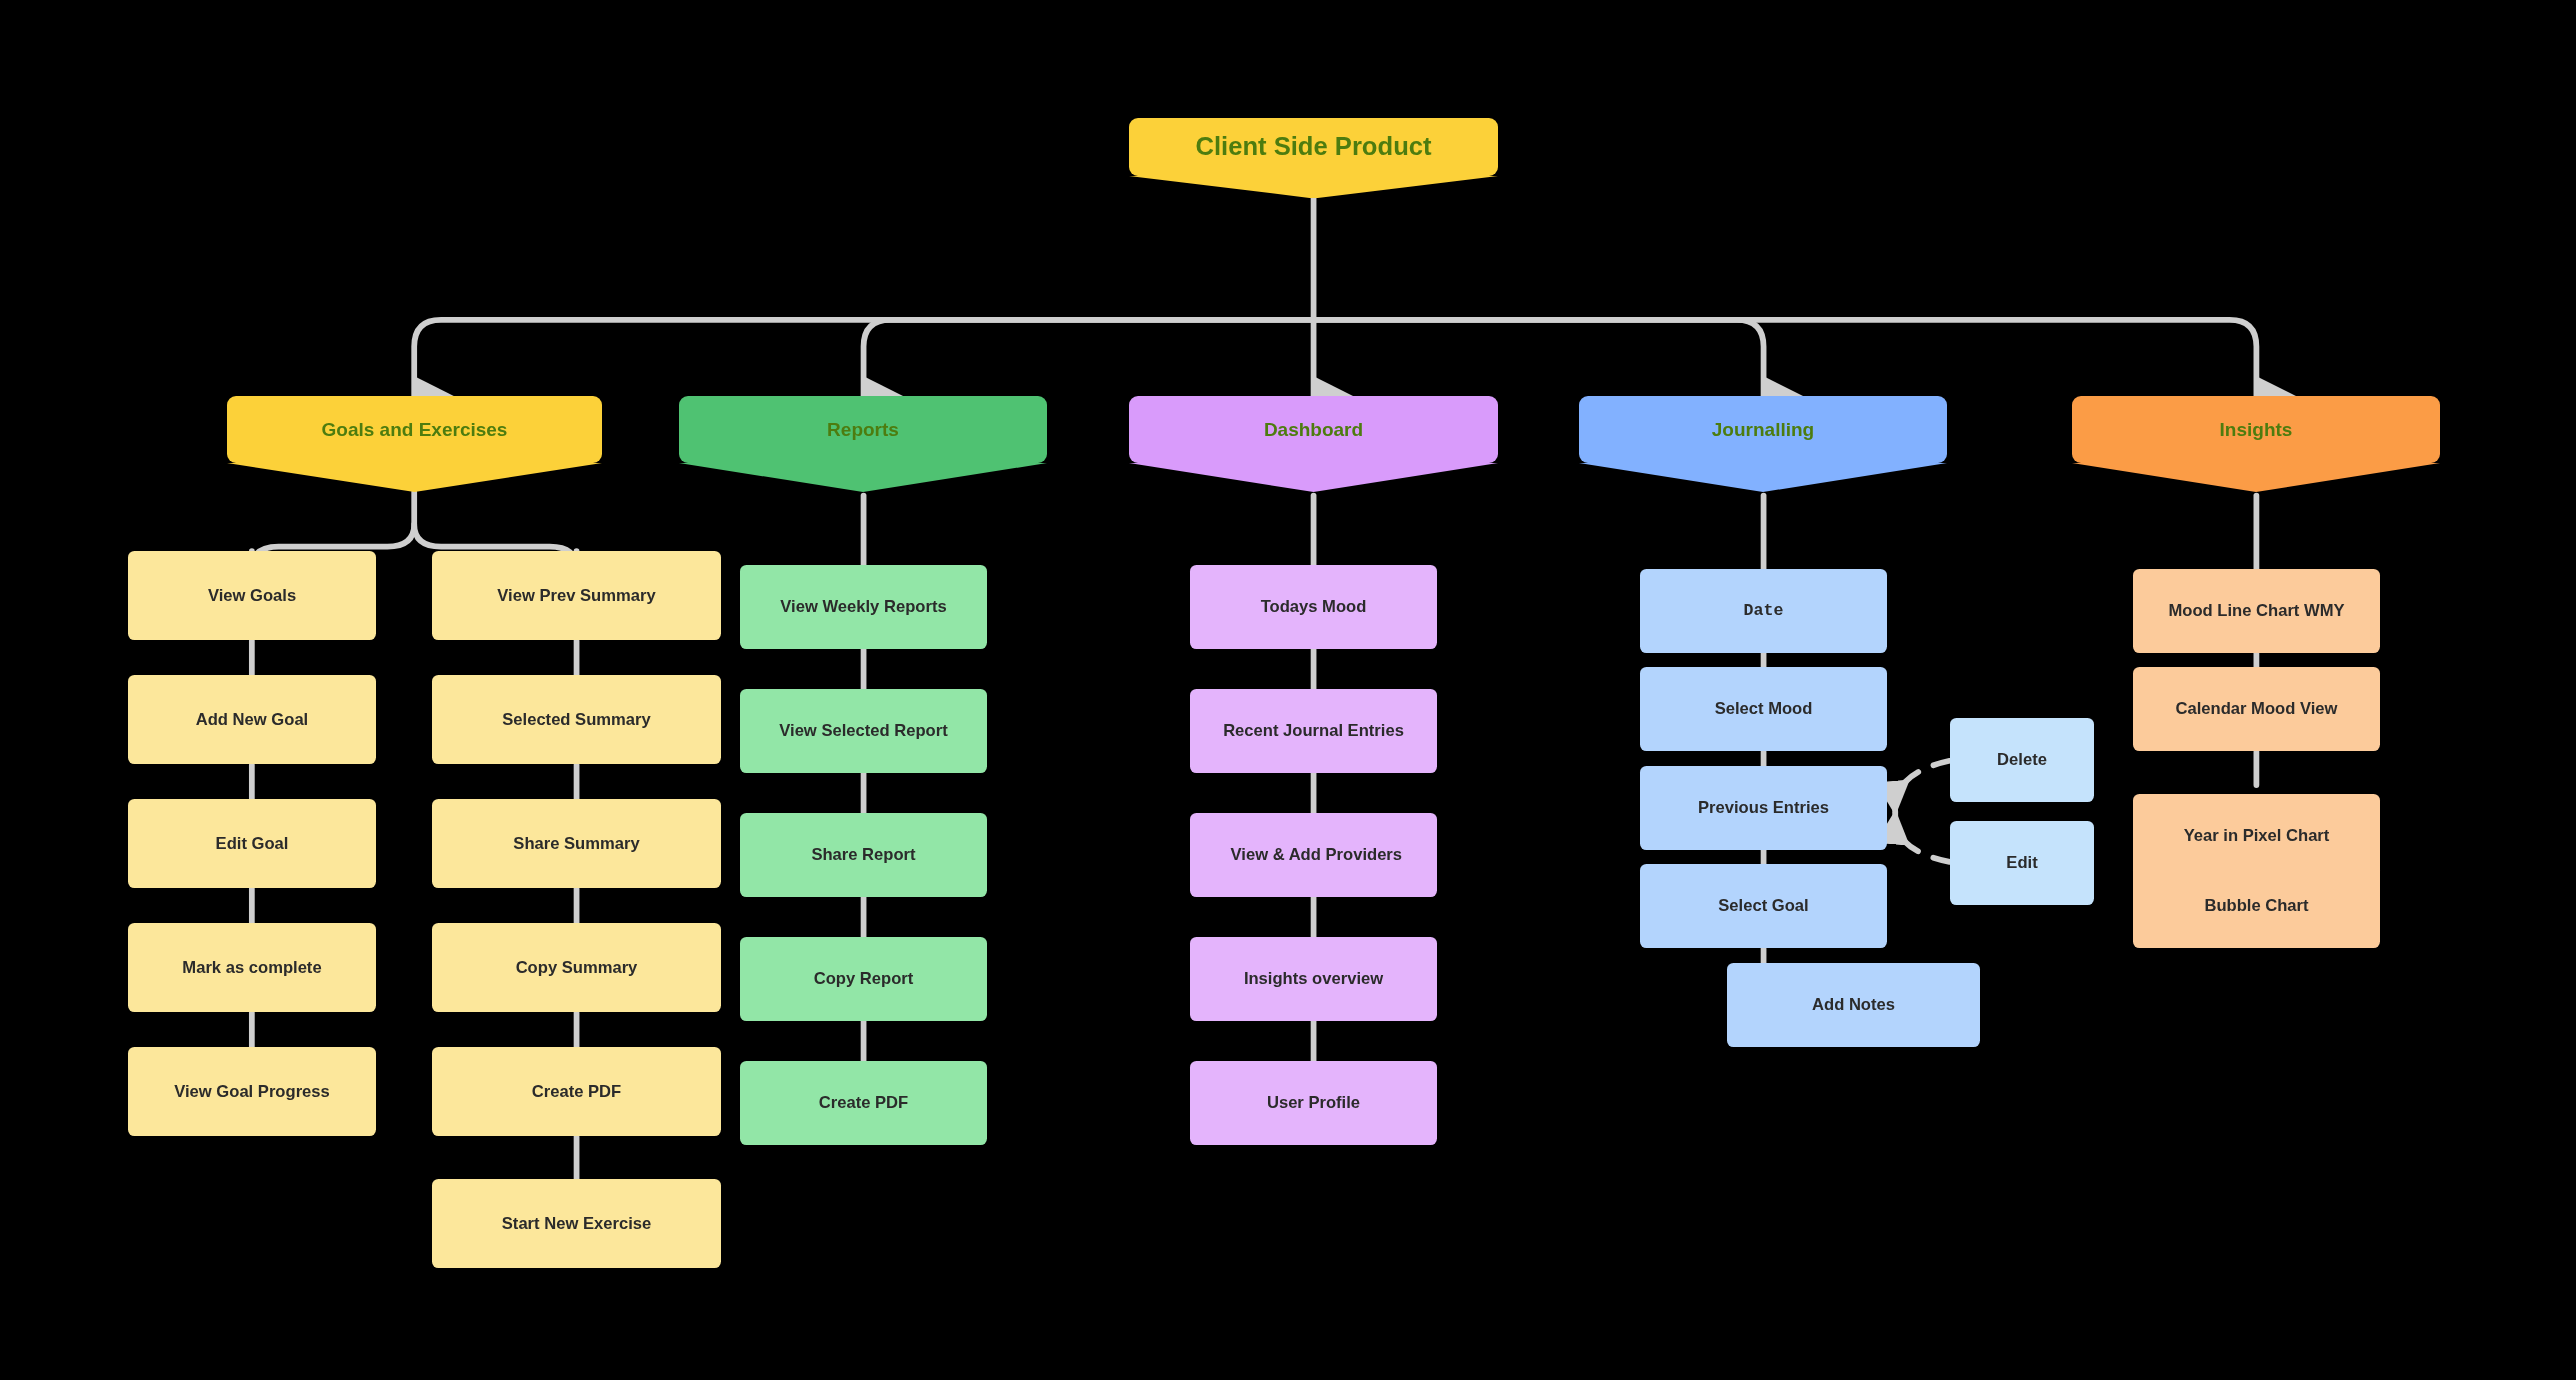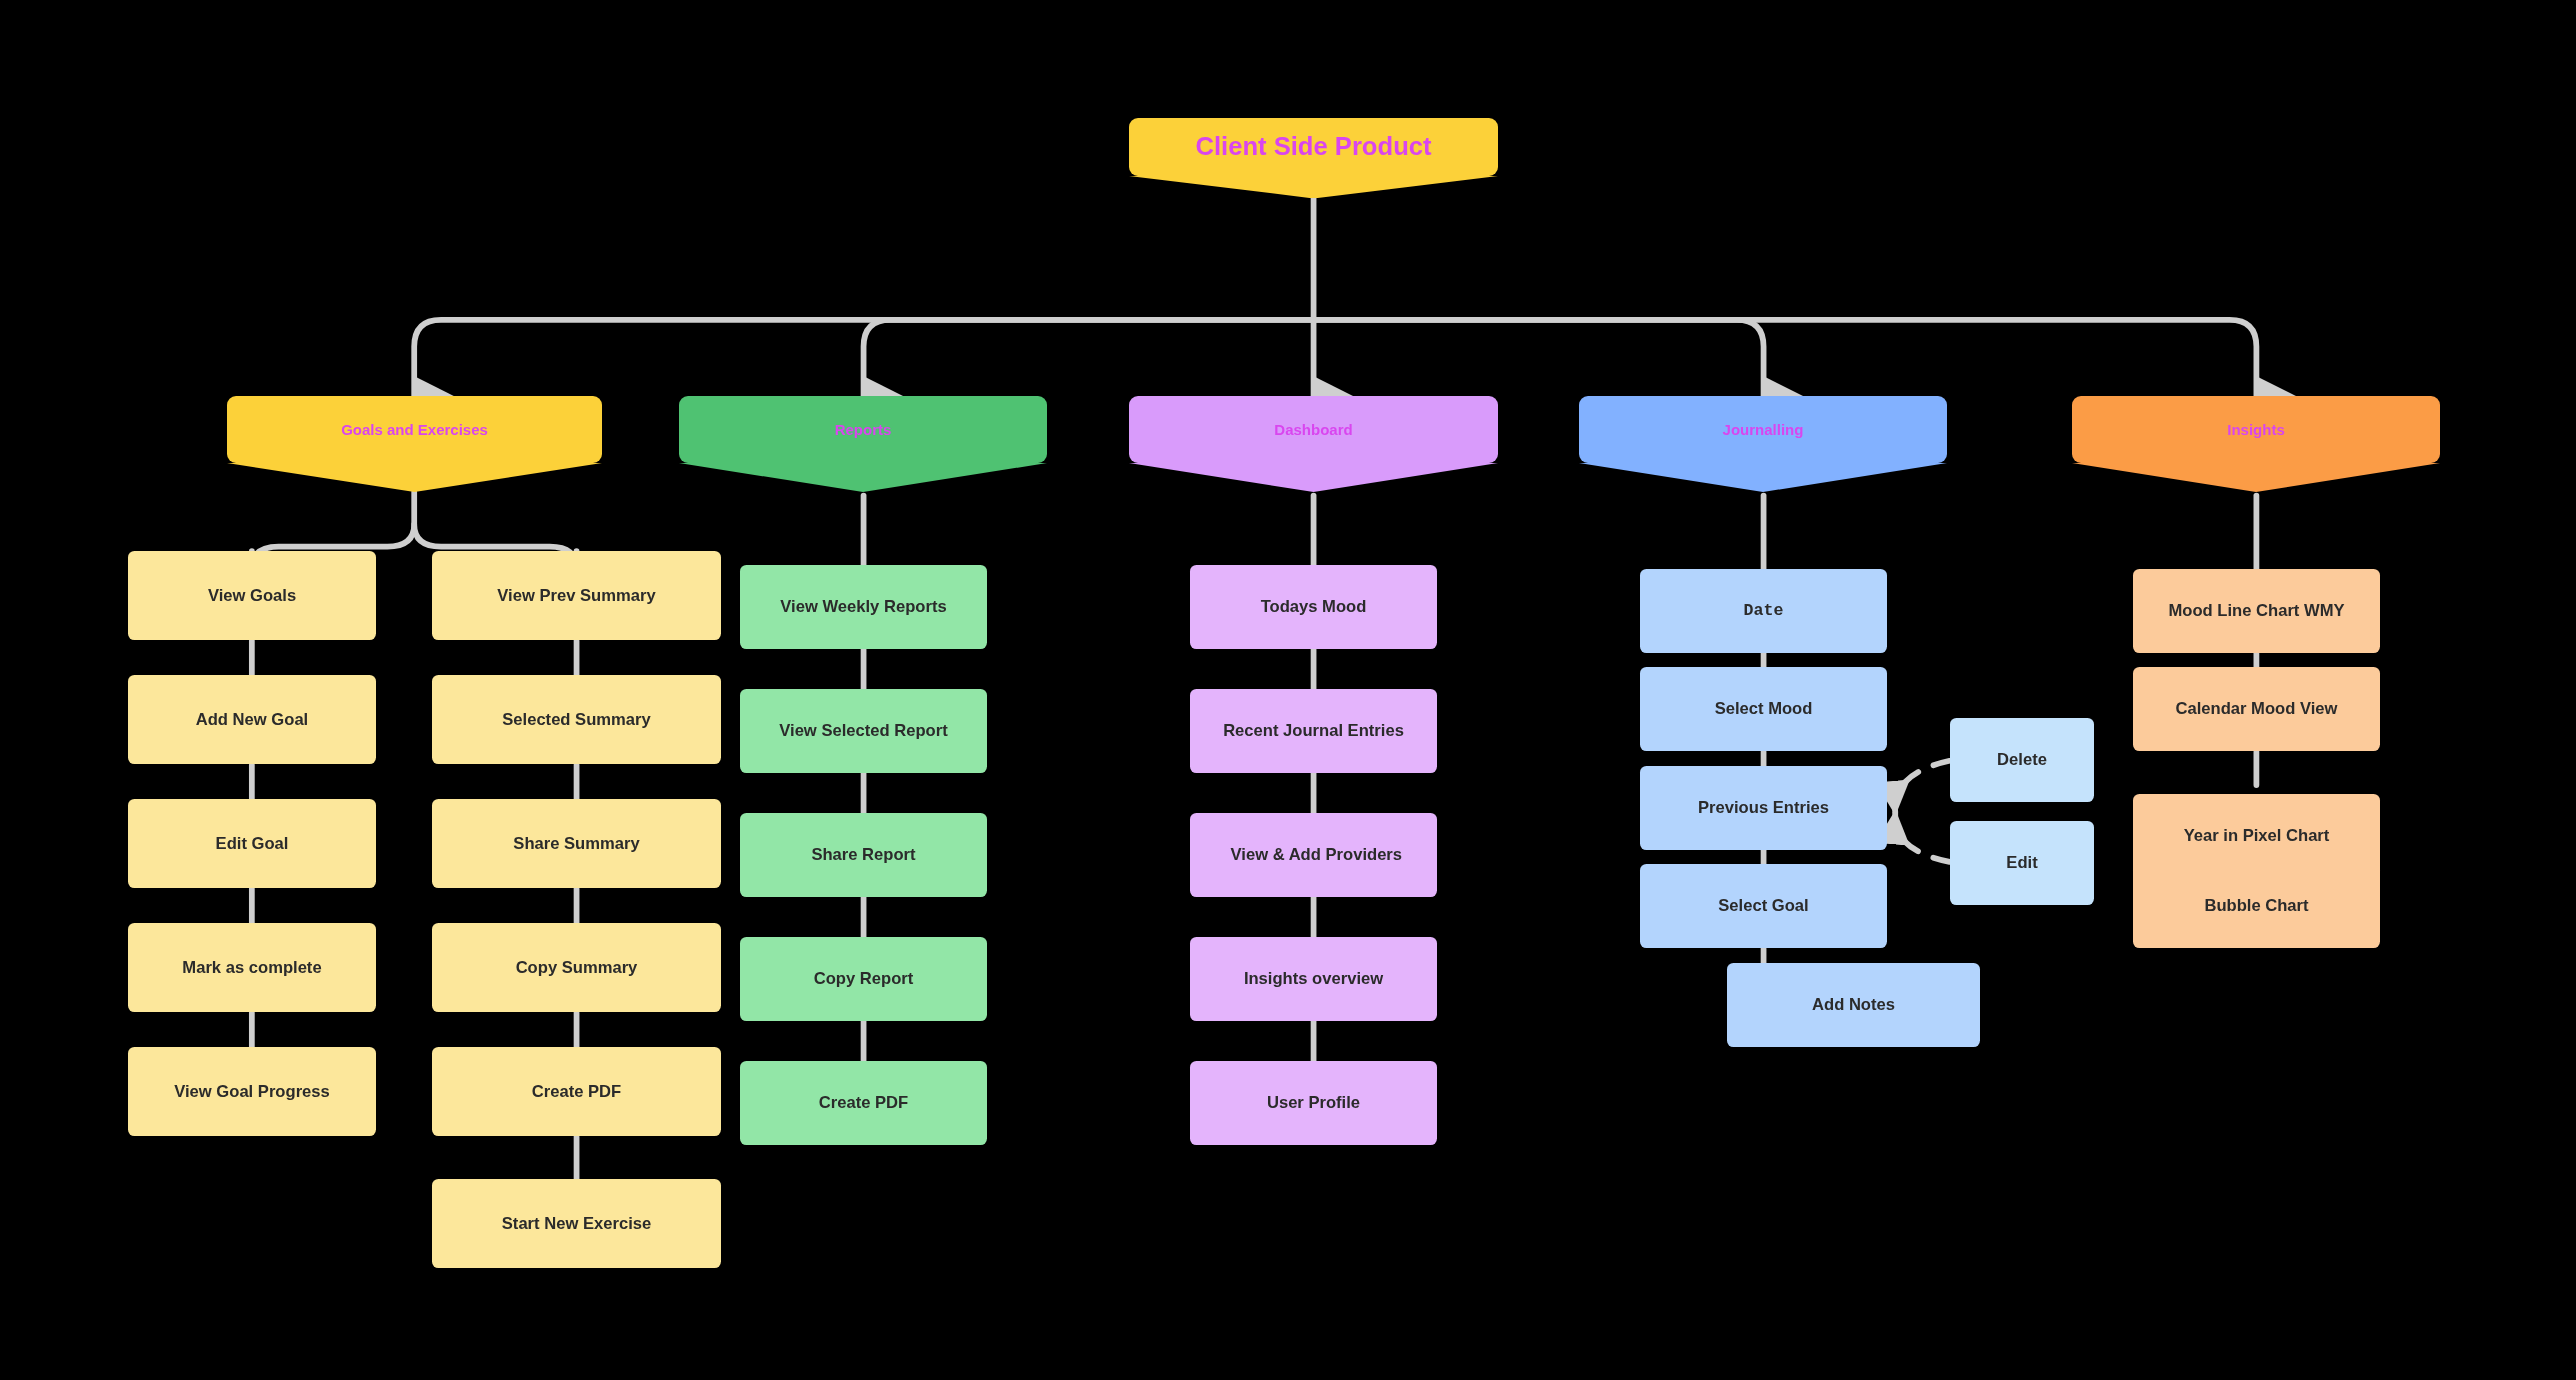--- a/index.html
+++ b/index.html
@@ -5,27 +5,27 @@
   html,body{margin:0;padding:0;background:#000;}
   body{width:2576px;height:1381px;overflow:hidden;
        font-family:"Liberation Sans","DejaVu Sans",sans-serif;}
   #stage{position:relative;width:2576px;height:1381px;background:#000;}
   svg#wires{position:absolute;left:0;top:0;width:2576px;height:1381px;pointer-events:none;}
 
   .node{position:absolute;box-sizing:border-box;display:flex;align-items:center;
         justify-content:center;text-align:center;line-height:1.15;}
 
   
-  .pennant{color:#d946ef;font-weight:bold;align-items:center;}
+  .pennant{color:#4d7c0f;font-weight:bold;align-items:center;}
   .pennant .lbl{position:relative;z-index:2;}
   .pennant .body{position:absolute;left:0;top:0;width:100%;border-radius:9px;}
   .pennant .notch{position:absolute;left:0;width:100%;}
 
   .root{font-size:25.6px;}
-  .hdr{font-size:15px;}
+  .hdr{font-size:19px;}
 
   
   .leaf{border-radius:6.4px;color:#2b2b2b;font-weight:bold;font-size:16.6px;padding:0 6.4px;}
 </style>
 </head>
 <body>
 
 <div id="stage">
   <svg id="wires" viewBox="0 0 4030 2160" xmlns="http://www.w3.org/2000/svg">
     <defs>

